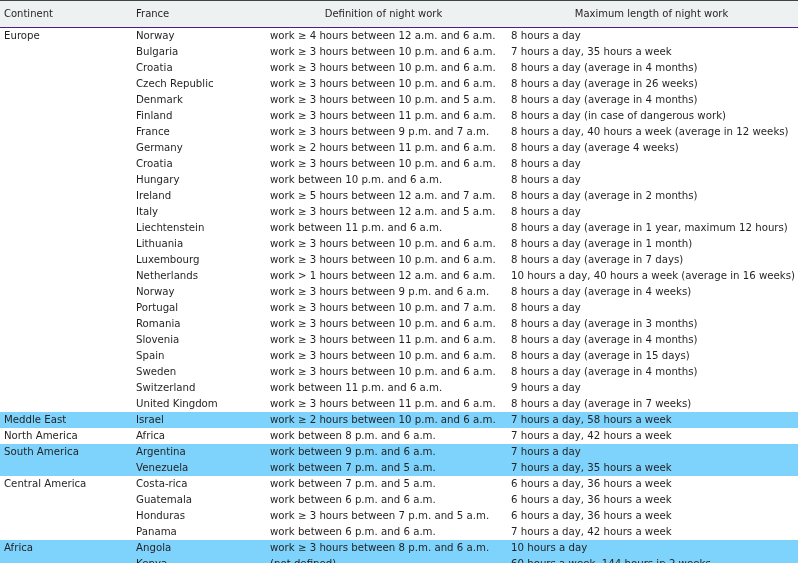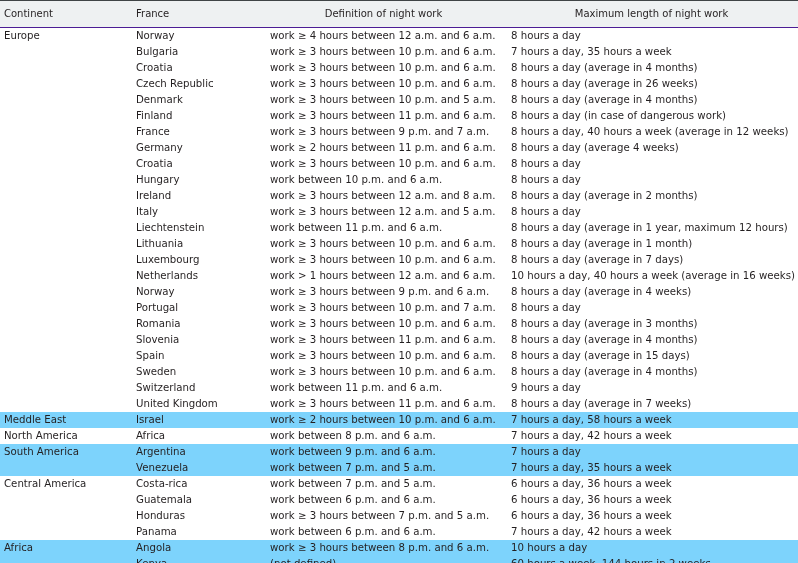--- a/index.html
+++ b/index.html
@@ -153,21 +153,21 @@
         </tr>
         <tr class="plain">
           <td class="cell-continent"></td>
           <td class="cell-country">Hungary</td>
           <td class="cell-def">work between 10 p.m. and 6 a.m.</td>
           <td class="cell-max">8 hours a day</td>
         </tr>
         <tr class="plain">
           <td class="cell-continent"></td>
           <td class="cell-country">Ireland</td>
-          <td class="cell-def">work ≥ 3 hours between 12 a.m. and 8 a.m.</td>
+          <td class="cell-def">work ≥ 5 hours between 12 a.m. and 7 a.m.</td>
           <td class="cell-max">8 hours a day (average in 2 months)</td>
         </tr>
         <tr class="plain">
           <td class="cell-continent"></td>
           <td class="cell-country">Italy</td>
           <td class="cell-def">work ≥ 3 hours between 12 a.m. and 5 a.m.</td>
           <td class="cell-max">8 hours a day</td>
         </tr>
         <tr class="plain">
           <td class="cell-continent"></td>

